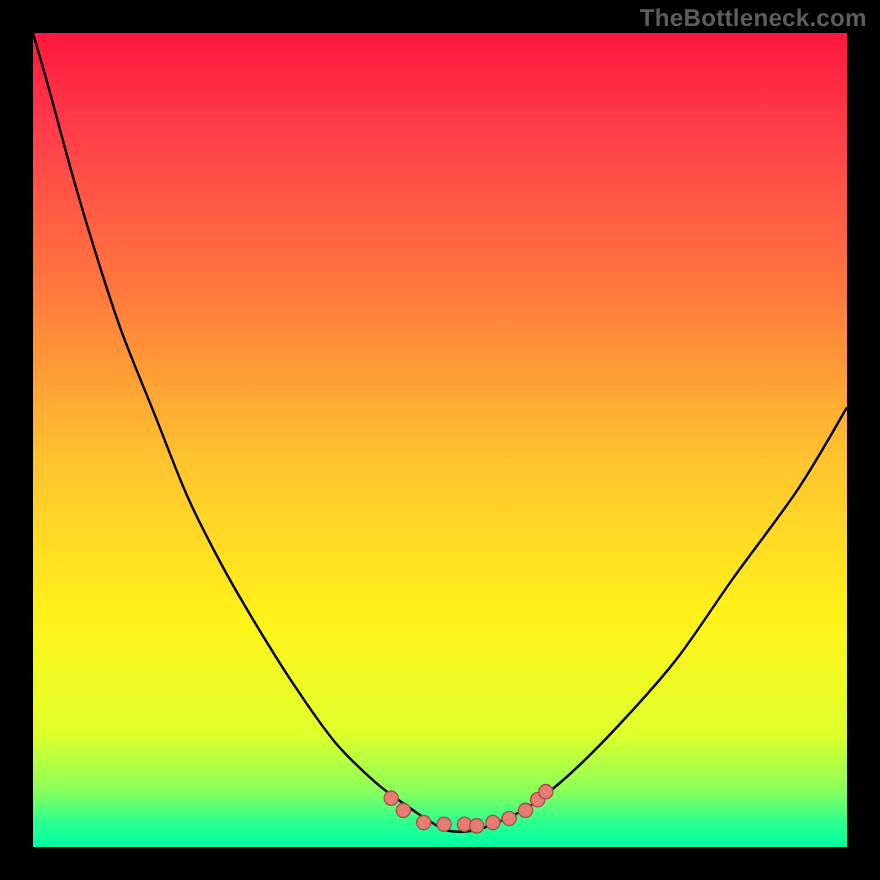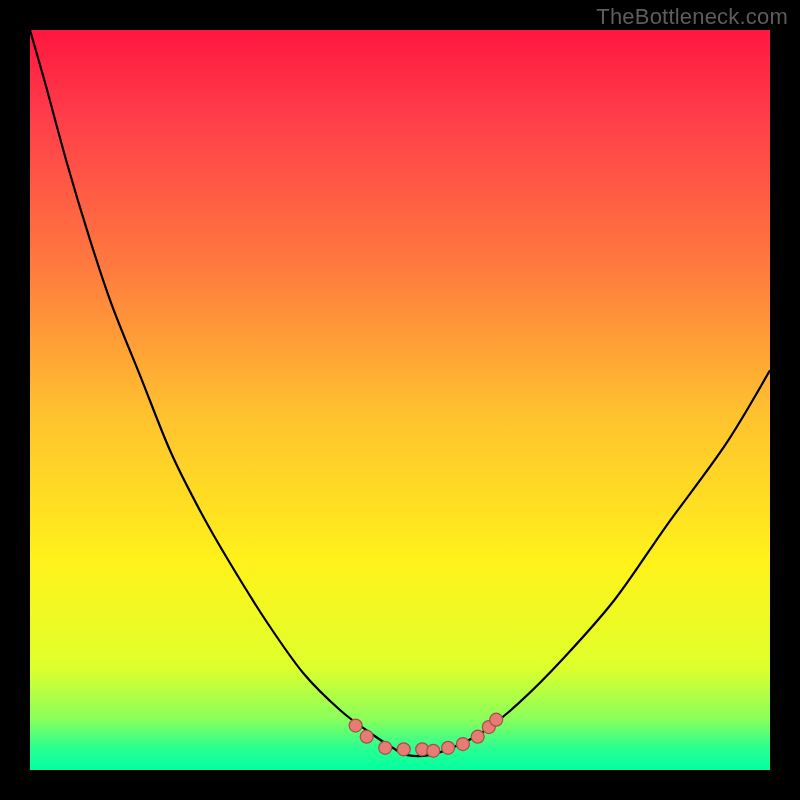--- a/index.html
+++ b/index.html
@@ -27,21 +27,21 @@
     height: 100%;
     display: block;
   }
   .watermark {
     position: absolute;
     top: 4px;
     right: 12px;
     color: #5d5d5d;
     font-size: 22px;
     letter-spacing: 0.2px;
-    font-weight: 400;
+    font-weight: 700;
   }
 </style>
 </head>
 <body>
 
 <div class="frame">
   <div class="plot-wrap">
     <svg class="plot" viewBox="0 0 740 740" preserveAspectRatio="none">
       <defs>
         <linearGradient id="bg-grad" x1="0" y1="0" x2="0" y2="1">

